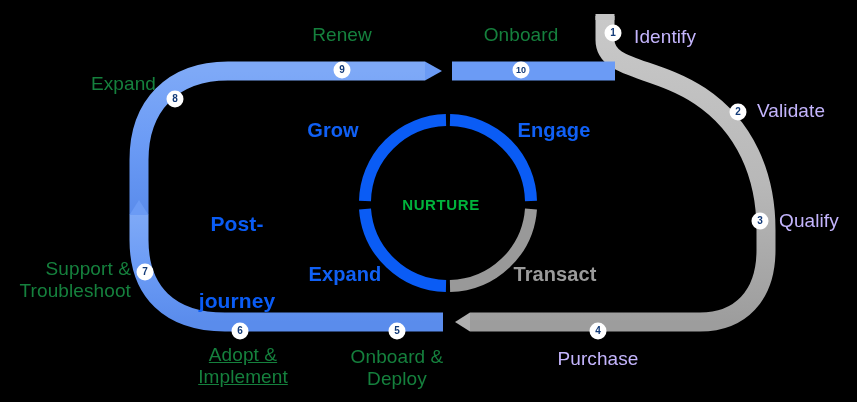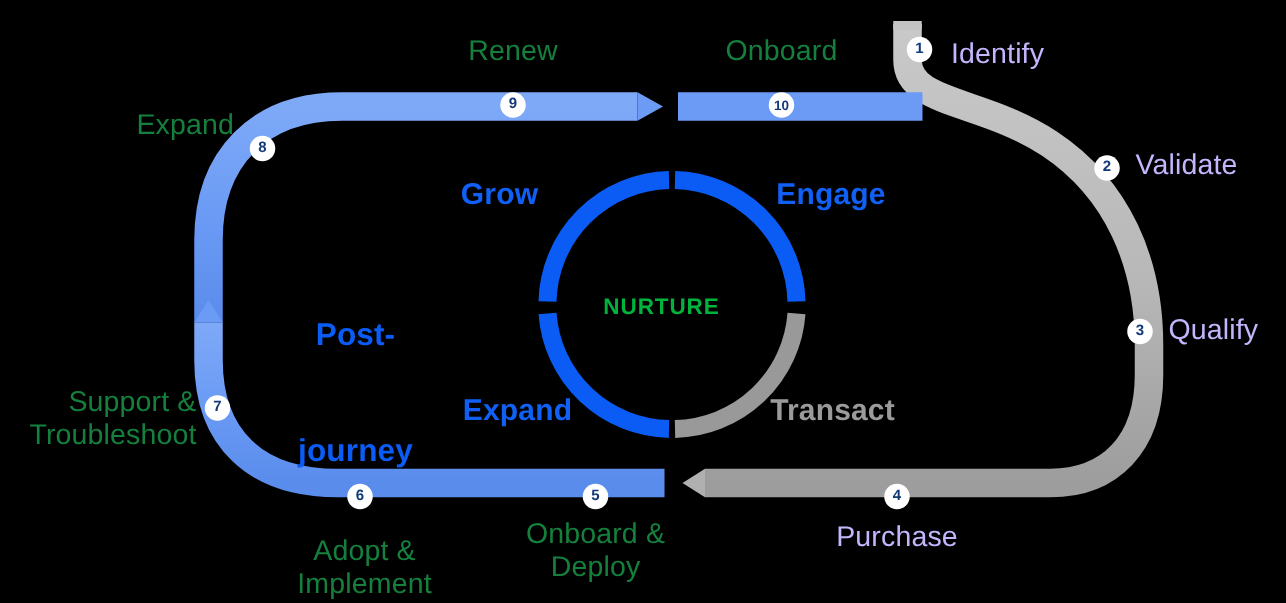--- a/index.html
+++ b/index.html
@@ -170,21 +170,21 @@
   </div>
 
   <div>
     <div class="lbl lbl-outer lbl-presales" style="left:634px; top:26px;">Identify</div>
     <div class="lbl lbl-outer lbl-presales" style="left:757px; top:100px;">Validate</div>
     <div class="lbl lbl-outer lbl-presales" style="left:779px; top:210px;">Qualify</div>
     <div class="lbl lbl-outer lbl-presales align-c" style="left:598px; top:348px;text-align:right;">Purchase</div>
 
     <div class="lbl lbl-outer lbl-postsales align-c" style="left:397px; top:346px;">Onboard &amp;
 Deploy</div>
-    <div class="lbl lbl-outer lbl-postsales align-c" style="left:243px; top:357px;">Adopt &amp;
+    <div class="lbl lbl-outer lbl-postsales align-c" style="left:243px; top:344px;text-decoration:underline;">Adopt &amp;
 Implement</div>
     <div class="lbl lbl-outer lbl-postsales align-r" style="left:131px; top:258px;">Support &amp;
 Troubleshoot</div>
     <div class="lbl lbl-outer lbl-postsales align-r" style="left:156px; top:73px;">Expand</div>
     <div class="lbl lbl-outer lbl-postsales align-c" style="left:342px; top:24px;">Renew</div>
     <div class="lbl lbl-outer lbl-postsales align-c" style="left:521px; top:24px;">Onboard</div>
   </div>
 
   <div>
     <div class="lbl lbl-inner lbl-inner-blue align-c" style="left:333px; top:119px;">Grow</div>

